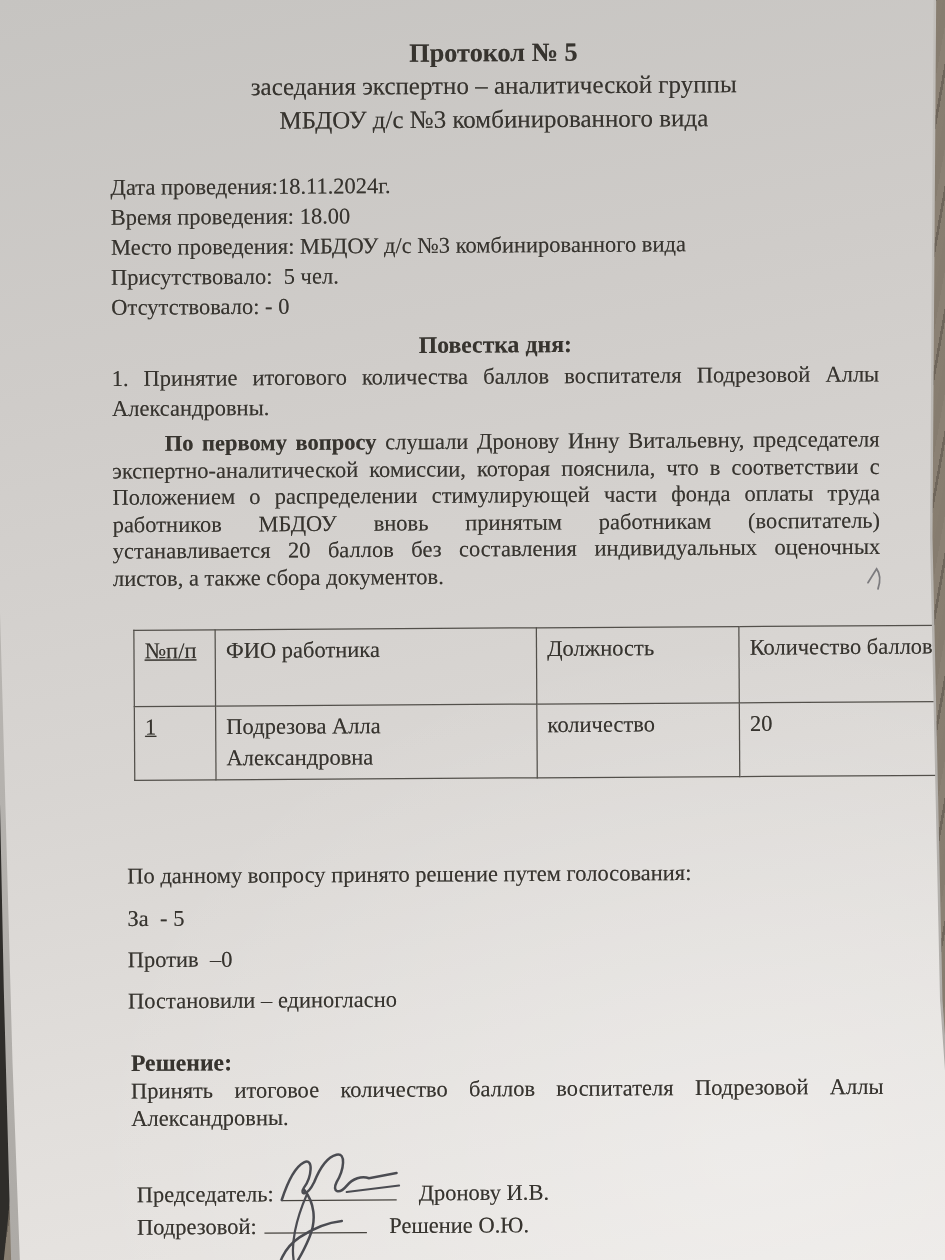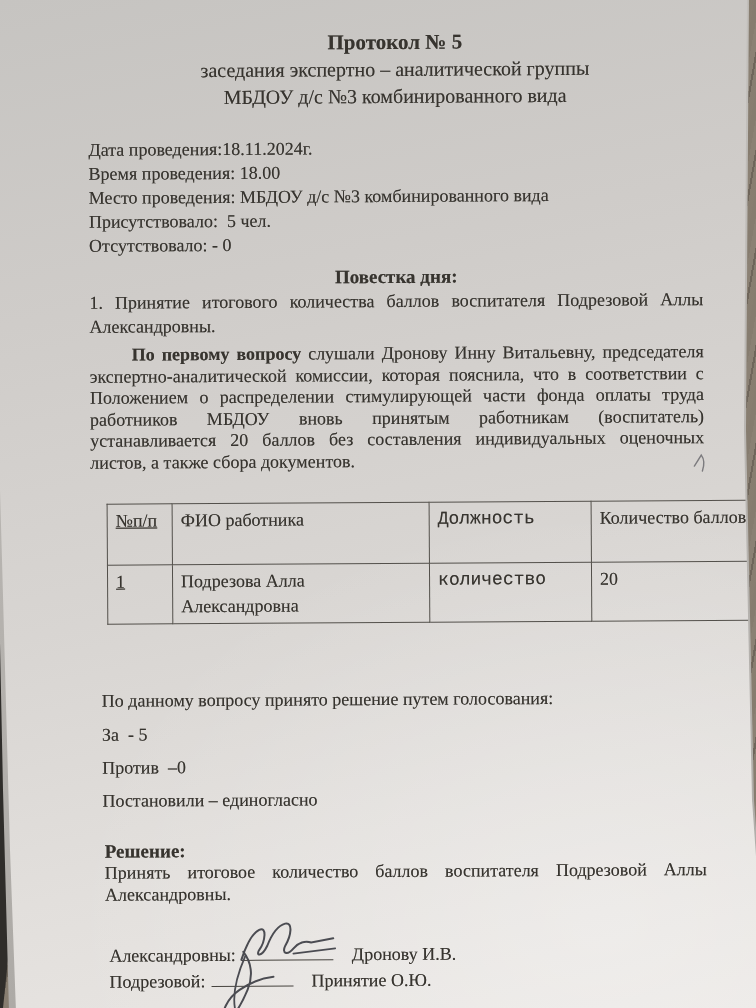--- a/index.html
+++ b/index.html
@@ -44,21 +44,21 @@
   .meta-line{line-height:24px;white-space:pre-wrap;}
   .agenda-h{margin:8px 0 0;text-align:center;font-weight:bold;font-size:19px;line-height:25px;}
   .agenda-p{margin:0;text-align:justify;line-height:24px;}
   .agenda-num{padding-right:12px;}
   .main-p{margin:6px 0 0;text-align:justify;line-height:21.5px;text-indent:42px;}
   table.scores{border-collapse:collapse;margin:30px 0 0 16px;width:584px;table-layout:fixed;}
   table.scores td{
     border:1.5px solid #53504b;vertical-align:top;
     padding:4px 8px;font-size:18px;line-height:25px;
   }
-  .c1{width:48px;text-decoration:underline;}.c2{width:240px;}.c3{width:145px;font-family:Liberation Mono, monospace;}.c4{width:150px;}
+  .c1{width:48px;text-decoration:underline;}.c2{width:240px;}.c3{width:145px;}.c4{width:150px;}
   tr.hdr td{height:52px;}
   tr.row td{height:48px;}
   .vote-intro{margin:64px 0 0 10px;line-height:24px;}
   .vote-line{margin:9px 0 0 10px;line-height:24px;white-space:pre-wrap;}
   .vote-line.sp{margin-top:10px;}
   .decision-h{margin:28px 0 0 12px;font-weight:bold;font-size:19px;line-height:22px;}
   .decision-p{margin:0 0 0 12px;text-align:justify;line-height:21.5px;}
   .sigs{margin:40px 0 0 16px;}
   .sig-row{display:flex;align-items:baseline;height:26px;}
   .sig-label{white-space:nowrap;}
@@ -117,38 +117,38 @@
     <div class="vote-intro">По данному вопросу принято решение путем голосования:</div>
     <div class="vote-line sp">За  - 5</div>
     <div class="vote-line">Против  –0</div>
     <div class="vote-line">Постановили – единогласно</div>
 
     <p class="decision-h">Решение:</p>
     <p class="decision-p">Принять итоговое количество баллов воспитателя Подрезовой Аллы Александровны.</p>
 
     <div class="sigs">
       <div class="sig-row">
-        <span class="sig-label">Александровны:</span>
+        <span class="sig-label">Председатель:</span>
         <span class="sig-line" style="width:92px;">
           <svg width="110" height="50" style="left:-6px;bottom:-8px;">
             <path class="ink" stroke-width="2" d="M6 42 C10 30 16 16 24 12 C32 8 30 24 24 32 C20 38 26 40 32 28 C36 18 42 8 50 6 C58 4 56 18 50 28 C46 36 52 38 58 31 C63 25 70 23 76 25 L98 21"></path>
             <path class="ink" stroke-width="1.6" d="M58 36 L100 31"></path>
           </svg>
         </span>
         <span class="sig-name">Дронову И.В.</span>
       </div>
       <div class="sig-row">
         <span class="sig-label">Подрезовой:</span>
         <span class="sig-line" style="width:82px;">
           <svg width="90" height="78" style="left:-2px;bottom:-40px;">
             <path class="ink" stroke-width="2" d="M34 4 C42 14 44 28 38 42 C32 56 22 74 16 70 C10 66 18 50 30 42 C42 34 54 30 64 29"></path>
             <path class="ink" stroke-width="1.8" d="M36 8 C28 26 22 48 26 64"></path>
           </svg>
         </span>
-        <span class="sig-name">Принятие О.Ю.</span>
+        <span class="sig-name">Решение О.Ю.</span>
       </div>
     </div>
 
     <svg class="pen-mark" width="22" height="26">
       <path class="ink" stroke-width="1.4" opacity="0.65" d="M2 16 L9 5 C12 9 12 15 10 21"></path>
     </svg>
 
   </div>
 </div>
 

